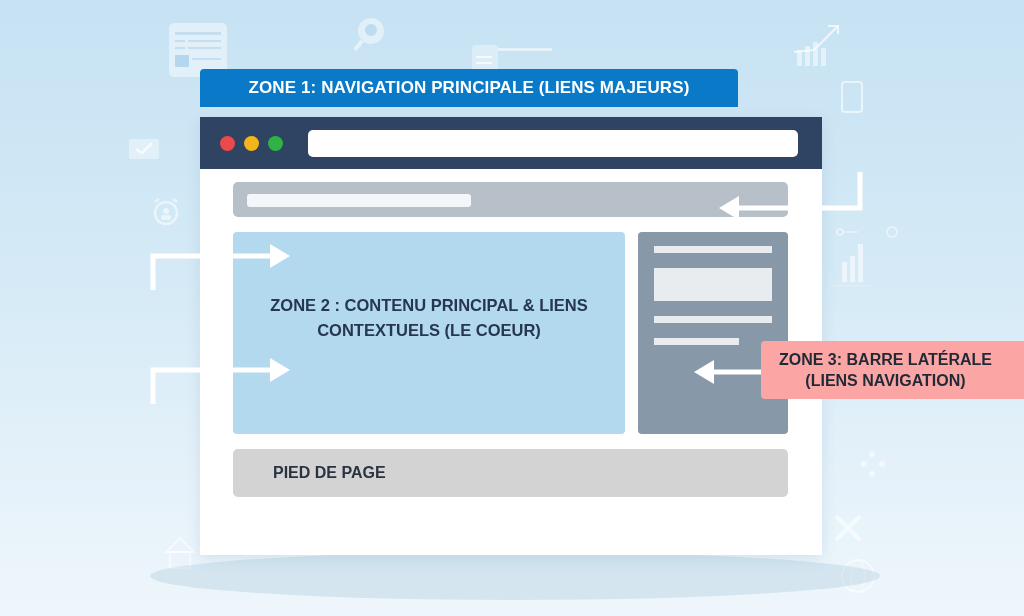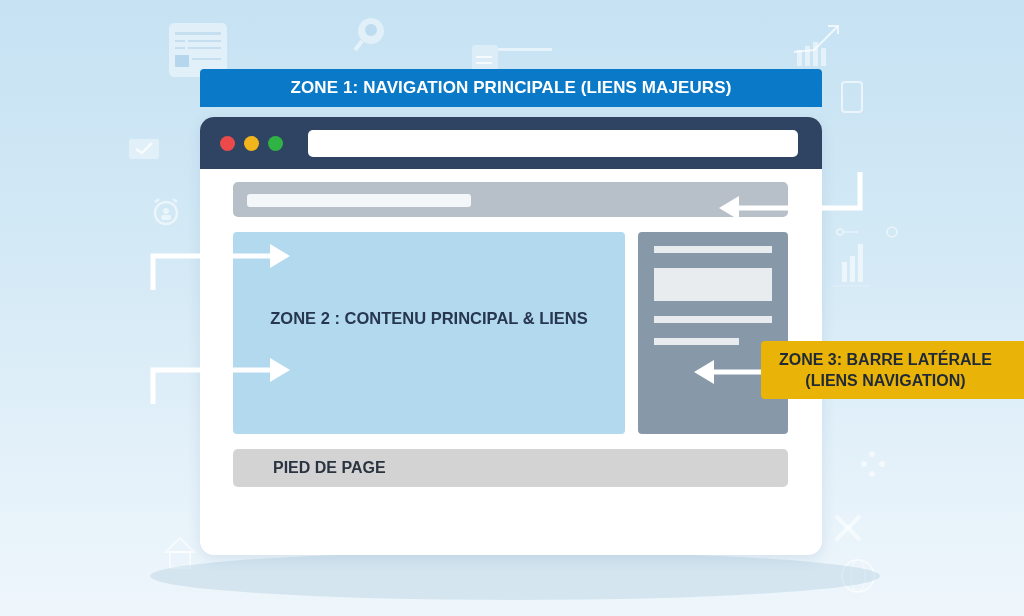--- a/index.html
+++ b/index.html
@@ -12,33 +12,33 @@
     .bg-icon { position: absolute; color: rgba(255,255,255,0.55); }
     .bg-icon svg { display: block; }
 
     .shadow-ellipse {
       position: absolute; left: 150px; top: 552px; width: 730px; height: 48px;
       border-radius: 50%;
       background: rgba(170, 200, 222, 0.35);
     }
 
     .zone1-banner {
-      position: absolute; left: 200px; top: 69px; width: 622px; height: 38px;
+      position: absolute; left: 200px; top: 69px; width: 538px; height: 38px;
       background: #0a7ac8;
       border-radius: 4px 4px 0 0;
       color: #ffffff;
       font-weight: bold; font-size: 17px;
       display: flex; align-items: center; justify-content: center;
       letter-spacing: 0.1px;
     }
 
     .browser {
       position: absolute; left: 200px; top: 117px; width: 622px; height: 438px;
       background: #ffffff;
-      border-radius: 14px;
+      border-radius: 0;
       box-shadow: 0 4px 14px rgba(60,100,140,0.12);
       overflow: hidden;
     }
     .titlebar {
       height: 52px; background: #2f4462;
       display: flex; align-items: center; padding-left: 20px;
     }
     .dot { width: 15px; height: 15px; border-radius: 50%; margin-right: 9px; }
     .dot.red { background: #ec4a4a; }
     .dot.yellow { background: #f2b51c; }
@@ -68,29 +68,29 @@
       line-height: 25px;
     }
 
     .sidebar {
       position: absolute; left: 438px; top: 115px; width: 150px; height: 202px;
       background: #8799a8; border-radius: 4px;
     }
     .sb-line { position: absolute; left: 16px; background: #e9ecef; }
 
     .footer-bar {
-      position: absolute; left: 33px; width: 555px; height: 38px;
+      position: absolute; left: 33px; width: 555px; height: 48px;
       background: #d3d3d3; border-radius: 5px;
       display: flex; align-items: center; padding-left: 40px;
       color: #2a3340; font-weight: bold; font-size: 16px;
     }
 
     .zone3-label {
       position: absolute; left: 761px; top: 341px; width: 263px; height: 58px;
-      background: #eab308;
+      background: #fca5a5;
       border-radius: 4px 0 0 4px;
       color: #1f2a36; font-weight: bold; font-size: 16px;
       text-align: center; line-height: 21px;
       display: flex; flex-direction: column; justify-content: center;
       padding-right: 14px;
     }
 
     .arrow { position: absolute; }
   </style>
 </head>
@@ -205,20 +205,21 @@
     <div class="urlbar"></div>
   </div>
 
   <div class="header-bar">
     <div class="header-pill"></div>
   </div>
 
   <div class="main-content">
     <div class="main-label">
       <div>ZONE 2 : CONTENU PRINCIPAL &amp; LIENS</div>
+      <div>CONTEXTUELS (LE COEUR)</div>
     </div>
   </div>
 
   <div class="sidebar">
     <div class="sb-line" style="top:14px;width:118px;height:7px;"></div>
     <div class="sb-line" style="top:36px;width:118px;height:33px;"></div>
     <div class="sb-line" style="top:84px;width:118px;height:7px;"></div>
     <div class="sb-line" style="top:106px;width:85px;height:7px;"></div>
   </div>
 

